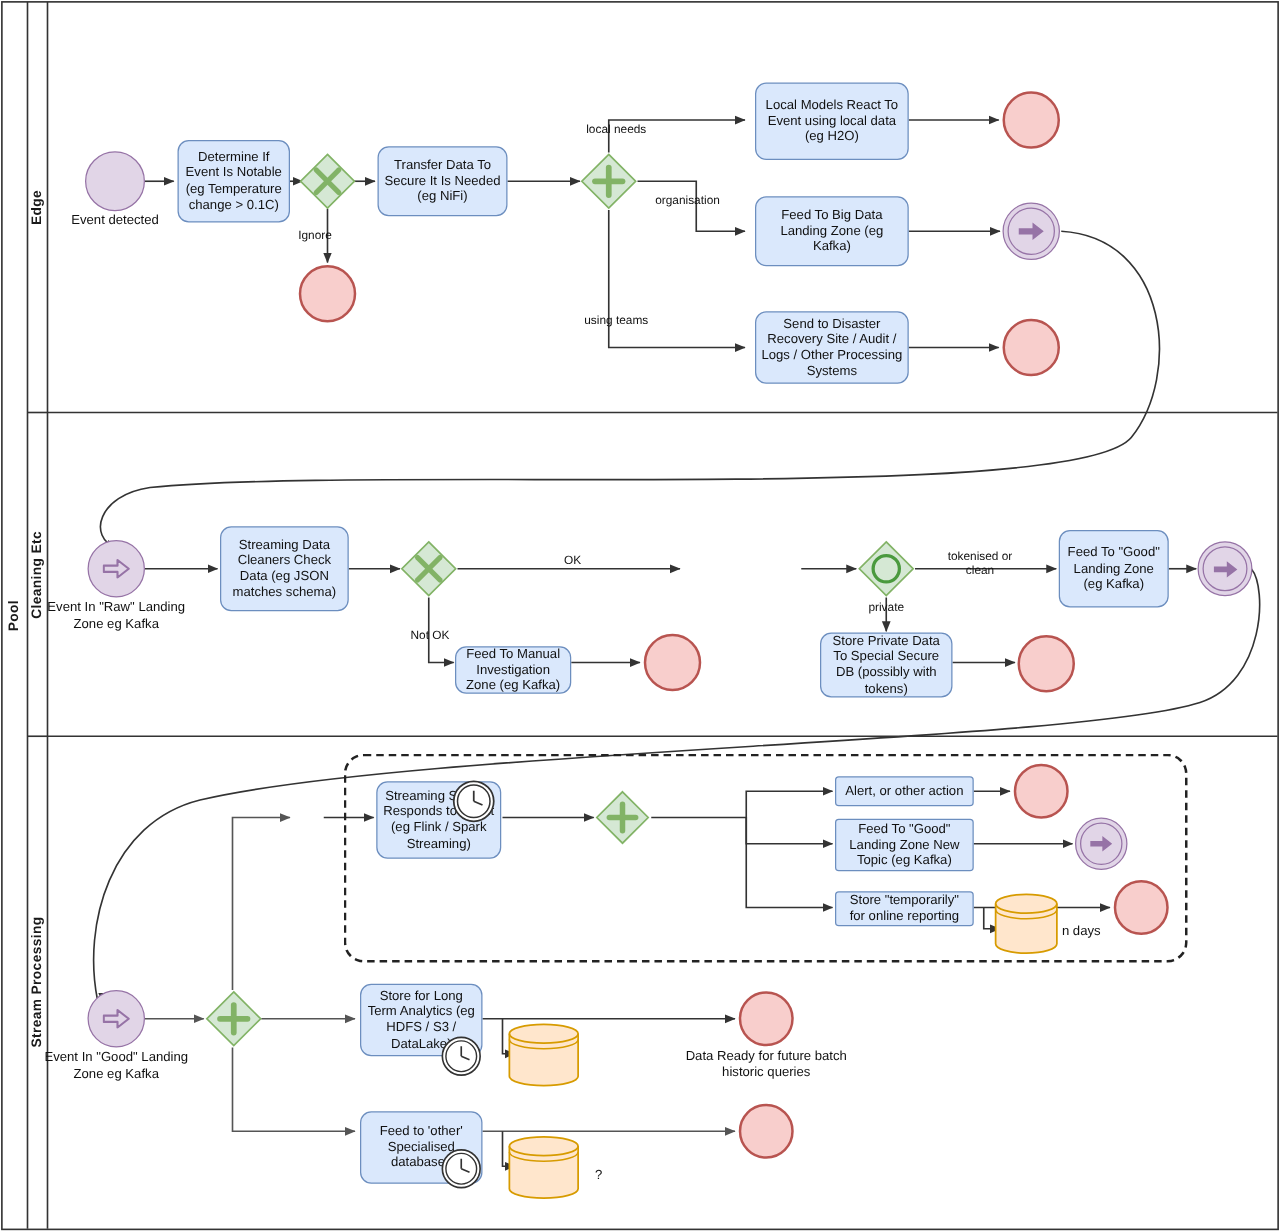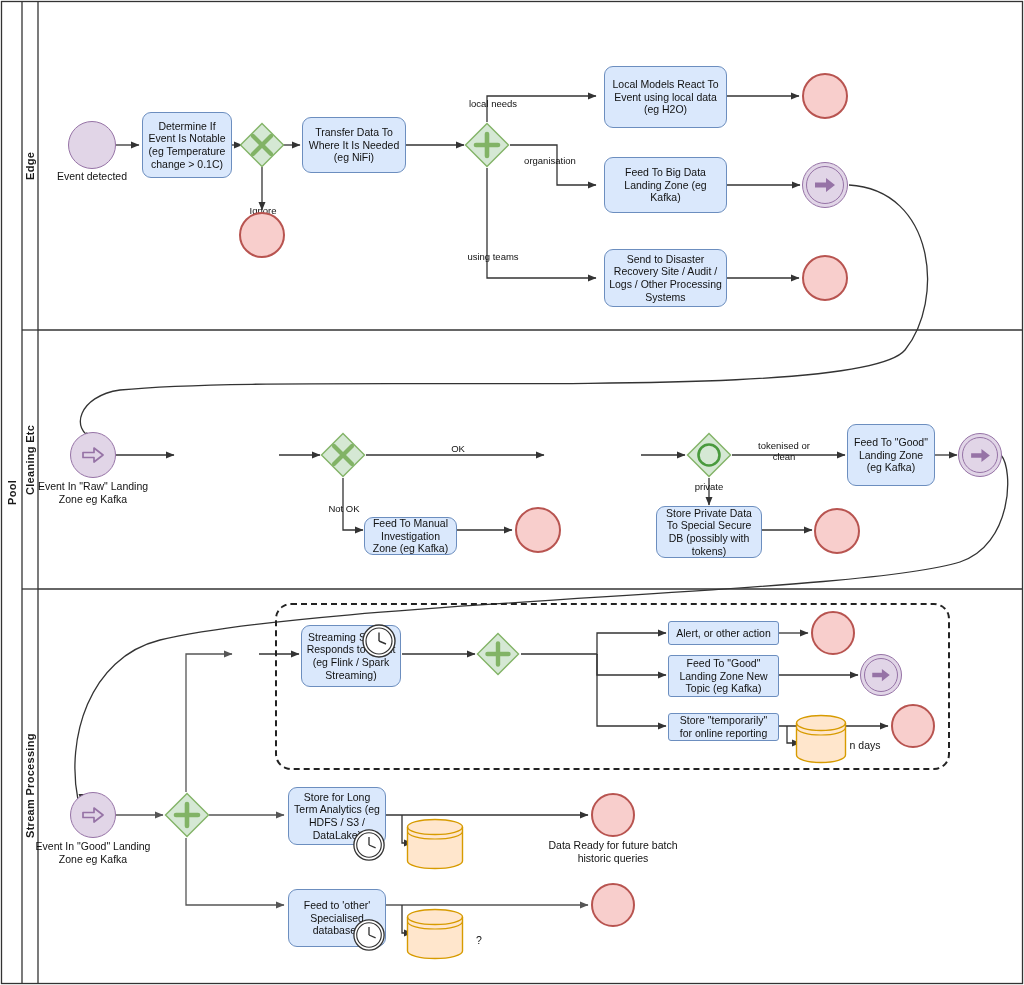--- a/index.html
+++ b/index.html
@@ -145,24 +145,24 @@
 
   <div class="node task" style="left:142px;top:112px;width:90px;height:66px;">Determine If Event Is Notable (eg Temperature change &gt; 0.1C)</div>
 
   <svg class="gw" style="left:239px;top:122px;width:46px;height:46px;" viewBox="0 0 46 46">
     <polygon points="23,1.5 44.5,23 23,44.5 1.5,23" fill="#d5e8d4" stroke="#82b366" stroke-width="1.4"></polygon>
     <g stroke="#82b366" stroke-width="4.2" stroke-linecap="round">
       <line x1="14" y1="14" x2="32" y2="32"></line>
         <line x1="32" y1="14" x2="14" y2="32"></line>
     </g>
   </svg>
-  <div class="edgelabel" style="left:236px;top:183px;width:54px;margin-top:22px;">Ignore</div>
+  <div class="edgelabel" style="left:225px;top:183px;width:54px;">Ignore</div>
   <div class="node evt end" style="left:239px;top:212px;width:46px;height:46px;"></div>
 
-  <div class="node task" style="left:302px;top:117px;width:104px;height:56px;">Transfer Data To Where It Is Needed (eg NiFi)</div>
+  <div class="node task" style="left:302px;top:117px;width:104px;height:56px;">Transfer Data To Secure It Is Needed (eg NiFi)</div>
 
   <svg class="gw" style="left:464px;top:122px;width:46px;height:46px;" viewBox="0 0 46 46">
     <polygon points="23,1.5 44.5,23 23,44.5 1.5,23" fill="#d5e8d4" stroke="#82b366" stroke-width="1.4"></polygon>
     <g stroke="#82b366" stroke-width="4.6" stroke-linecap="round">
       <line x1="12" y1="23" x2="34" y2="23"></line>
         <line x1="23" y1="12" x2="23" y2="34"></line>
     </g>
   </svg>
 
   <div class="edgelabel" style="left:460px;top:98px;width:66px;">local needs</div>
@@ -183,20 +183,21 @@
   <div class="node task" style="left:604px;top:249px;width:123px;height:58px;">Send to Disaster Recovery Site / Audit / Logs / Other Processing Systems</div>
   <div class="node evt end" style="left:802px;top:255px;width:46px;height:46px;"></div>
 
   <div class="node evt start" style="left:70px;top:432px;width:46px;height:46px;display:flex;align-items:center;justify-content:center;">
     <svg width="22" height="16" viewBox="0 0 22 16">
       <path d="M1,5.5 L12,5.5 L12,1 L21,8 L12,15 L12,10.5 L1,10.5 z" fill="none" stroke="#9673a6" stroke-width="1.7" stroke-linejoin="round"></path>
     </svg>
   </div>
   <div class="caption" style="left:34px;top:480px;width:118px;">Event In "Raw" Landing Zone eg Kafka</div>
 
+  <div class="node task" style="left:176px;top:421px;width:103px;height:68px;">Streaming Data Cleaners Check Data (eg JSON matches schema)</div>
 
   <svg class="gw" style="left:320px;top:432px;width:46px;height:46px;" viewBox="0 0 46 46">
     <polygon points="23,1.5 44.5,23 23,44.5 1.5,23" fill="#d5e8d4" stroke="#82b366" stroke-width="1.4"></polygon>
     <g stroke="#82b366" stroke-width="4.2" stroke-linecap="round">
       <line x1="14" y1="14" x2="32" y2="32"></line>
         <line x1="32" y1="14" x2="14" y2="32"></line>
     </g>
   </svg>
   <div class="edgelabel" style="left:434px;top:443px;width:48px;">OK</div>
   <div class="edgelabel" style="left:318px;top:503px;width:52px;">Not OK</div>

